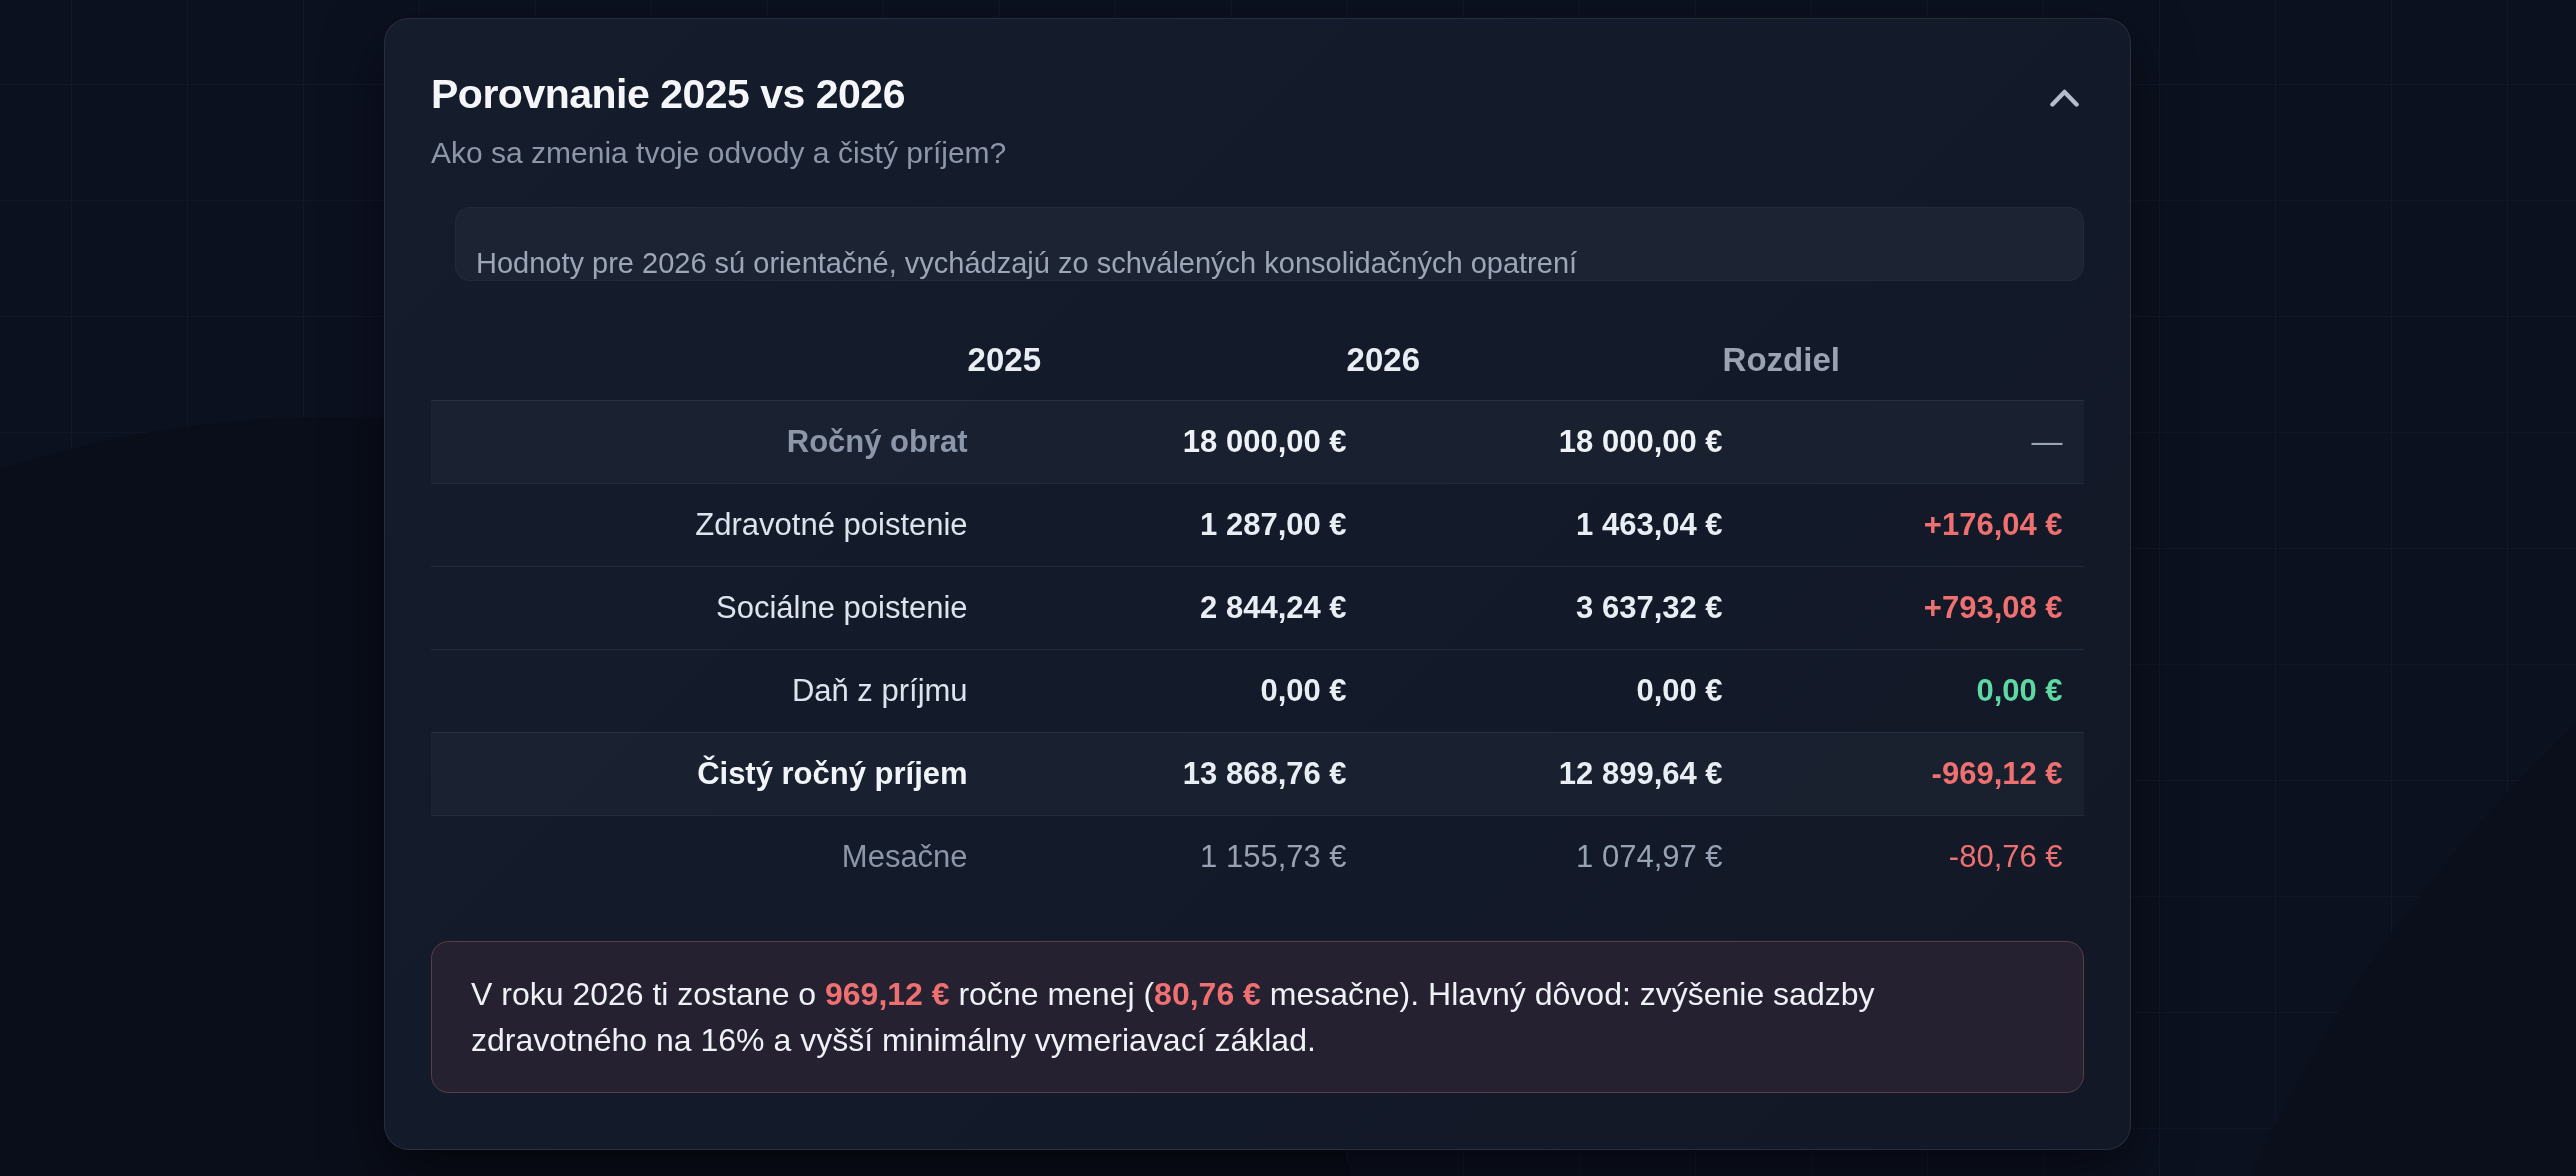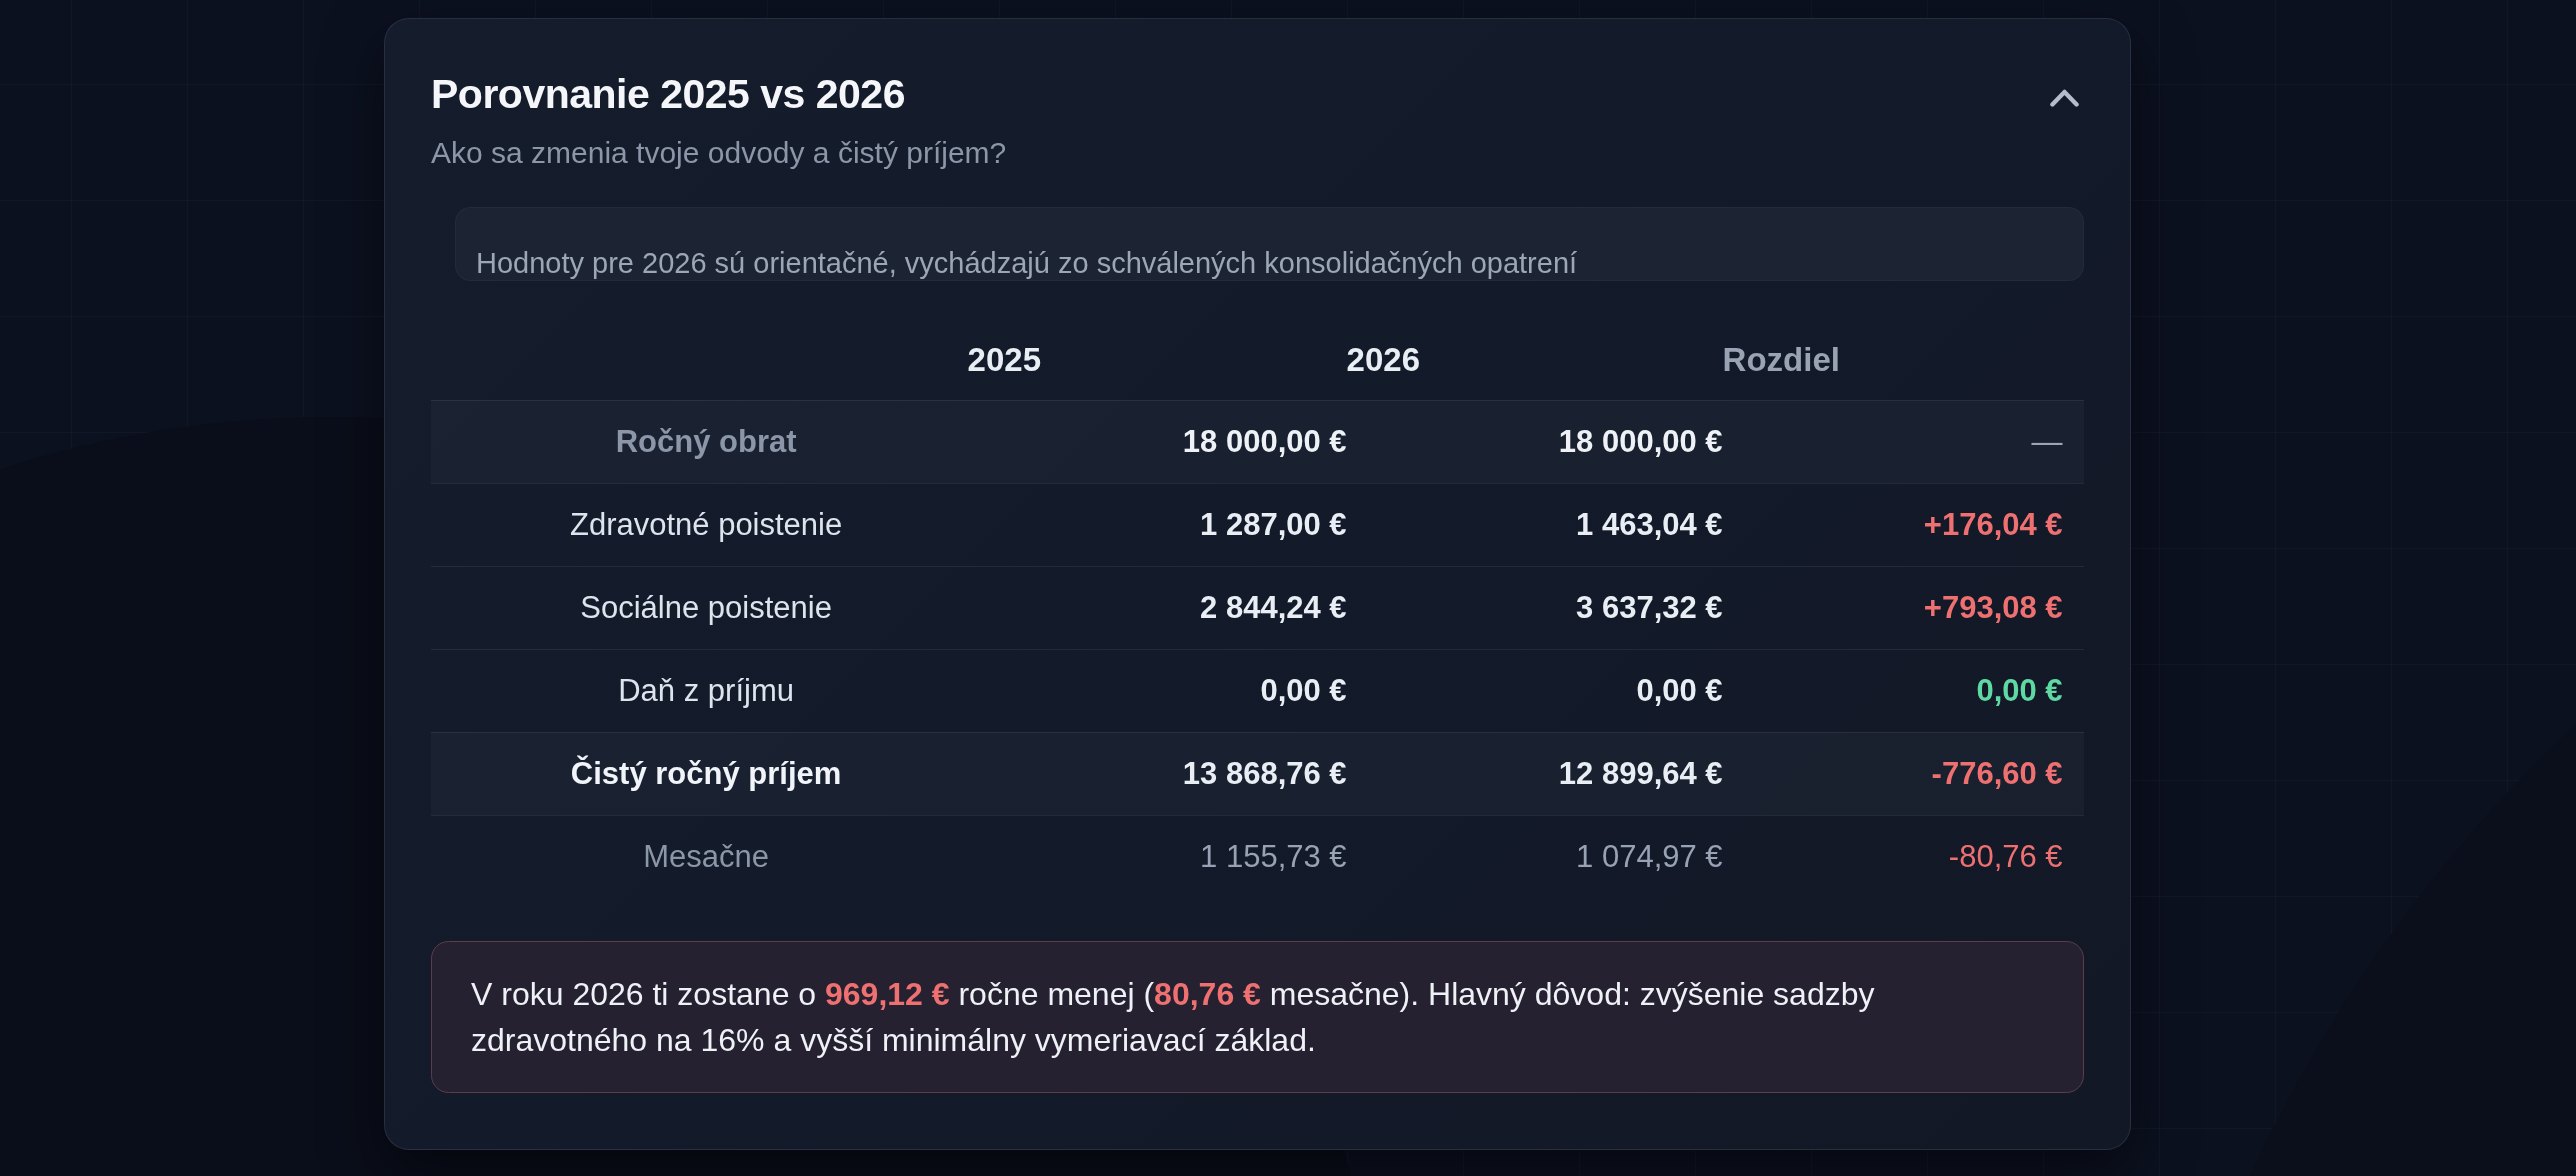--- a/index.html
+++ b/index.html
@@ -55,21 +55,21 @@
     box-sizing:border-box;
     padding:0 21.4px 0 13.6px;
   }
   .thead{margin-top:39px;height:80px;}
   .th{font-size:33px;font-weight:700;color:#e9edf4;text-align:left;}
   .th.label-col{text-align:left;}
   .th.diff-h{color:#99a3b4;font-weight:600;}
 
   .tr{height:83px;border-top:1px solid rgba(148,163,184,0.13);}
   .td{font-size:31px;color:#e9eef5;}
-  .td.label{text-align:center;color:#dde4ee;font-weight:400;}
+  .td.label{text-align:right;color:#dde4ee;font-weight:400;}
   .td.num{text-align:right;font-weight:600;}
 
   .tr.highlight-muted,.tr.highlight-bold{background:rgba(148,163,184,0.055);}
   .tr.highlight-muted .label{color:#8b96a8;font-weight:600;}
   .tr.highlight-muted .num{font-weight:700;color:#eef2f7;}
   .tr.highlight-bold .label{color:#f1f4f9;font-weight:700;}
   .tr.highlight-bold .num{font-weight:700;}
   .tr.muted .label{color:#8b96a8;}
   .tr.muted .num{color:#97a2b4;font-weight:400;}
 
@@ -140,21 +140,21 @@
         <div class="tr normal">
           <div class="td label">Daň z príjmu</div>
           <div class="td num">0,00 €</div>
           <div class="td num">0,00 €</div>
           <div class="td num diff positive">0,00 €</div>
         </div>
         <div class="tr highlight-bold">
           <div class="td label">Čistý ročný príjem</div>
           <div class="td num">13 868,76 €</div>
           <div class="td num">12 899,64 €</div>
-          <div class="td num diff negative">-776,60 €</div>
+          <div class="td num diff negative">-969,12 €</div>
         </div>
         <div class="tr muted">
           <div class="td label">Mesačne</div>
           <div class="td num">1 155,73 €</div>
           <div class="td num">1 074,97 €</div>
           <div class="td num diff negative">-80,76 €</div>
         </div>
       </div>
   </div>
 

